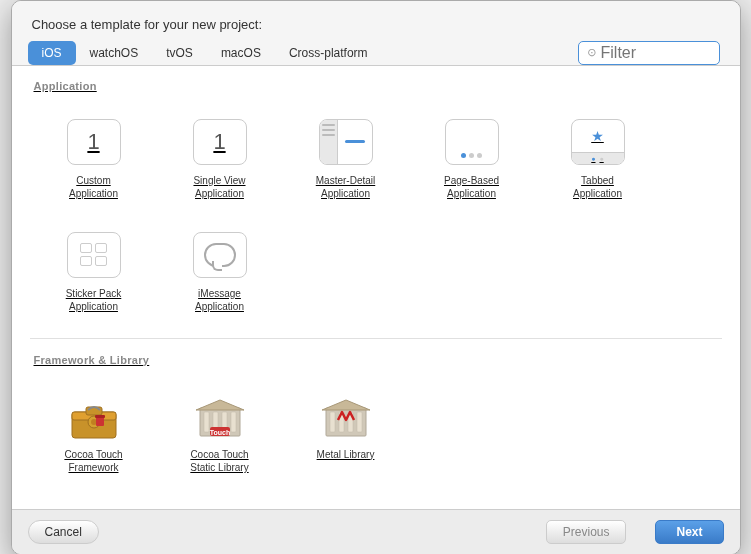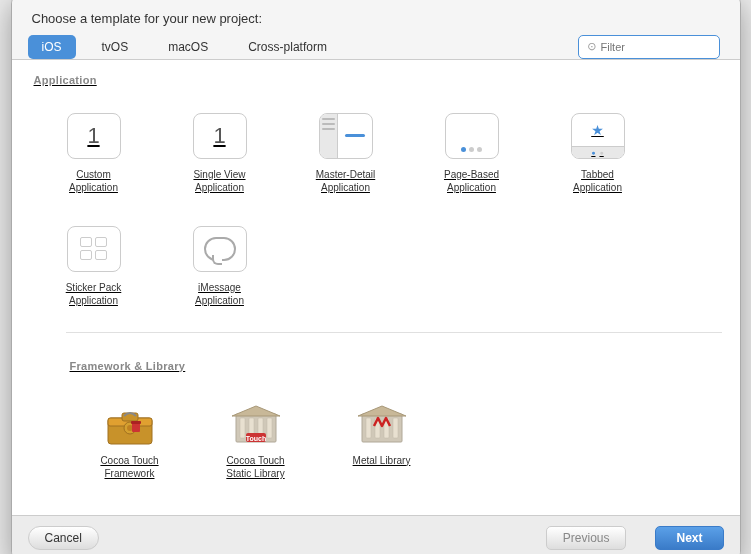--- a/index.html
+++ b/index.html
@@ -35,21 +35,21 @@
       font-size: 13px;
       color: #333;
     }
 
     .tab-bar {
       display: flex;
       align-items: center;
       padding: 0 20px 0 16px;
       background: #f5f5f5;
       border-bottom: 1px solid #ccc;
-      gap: 12px;
+      gap: 0;
     }
 
     .tab {
       padding: 5px 14px;
       font-size: 12px;
       border-radius: 5px 5px 0 0;
       cursor: pointer;
       color: #333;
       background: transparent;
       border: none;
@@ -74,21 +74,21 @@
     }
 
     .filter-icon {
       color: #999;
       font-size: 11px;
     }
 
     .filter-input {
       border: none;
       outline: none;
-      font-size: 11px;
+      font-size: 16px;
       background: transparent;
       width: 110px;
       color: #333;
     }
 
     .content-area {
       padding: 10px 16px;
       overflow-y: auto;
       flex: 1;
       background: white;
@@ -373,39 +373,39 @@
     }
 
     
     .game-svg {
       width: 36px;
       height: 36px;
     }
 
     .framework-section {
       border-top: 1px solid #e0e0e0;
-      padding-top: 23px;
-      margin-left: 36px;
+      padding-top: 11px;
     }
 
     .content-inner {
       margin: 0 2px;
     }
   </style>
 </head>
 <body>
 
 <div class="dialog">
 
   <div class="dialog-header">
     <span class="dialog-header-title">Choose a template for your new project:</span>
   </div>
 
   <div class="tab-bar">
     <button class="tab active">iOS</button>
+    <button class="tab">watchOS</button>
     <button class="tab">tvOS</button>
     <button class="tab">macOS</button>
     <button class="tab">Cross-platform</button>
 
     <div class="filter-input-wrap">
       <span class="filter-icon">⊙</span>
       <input class="filter-input" type="text" placeholder="Filter" style="">
     </div>
   </div>
 

